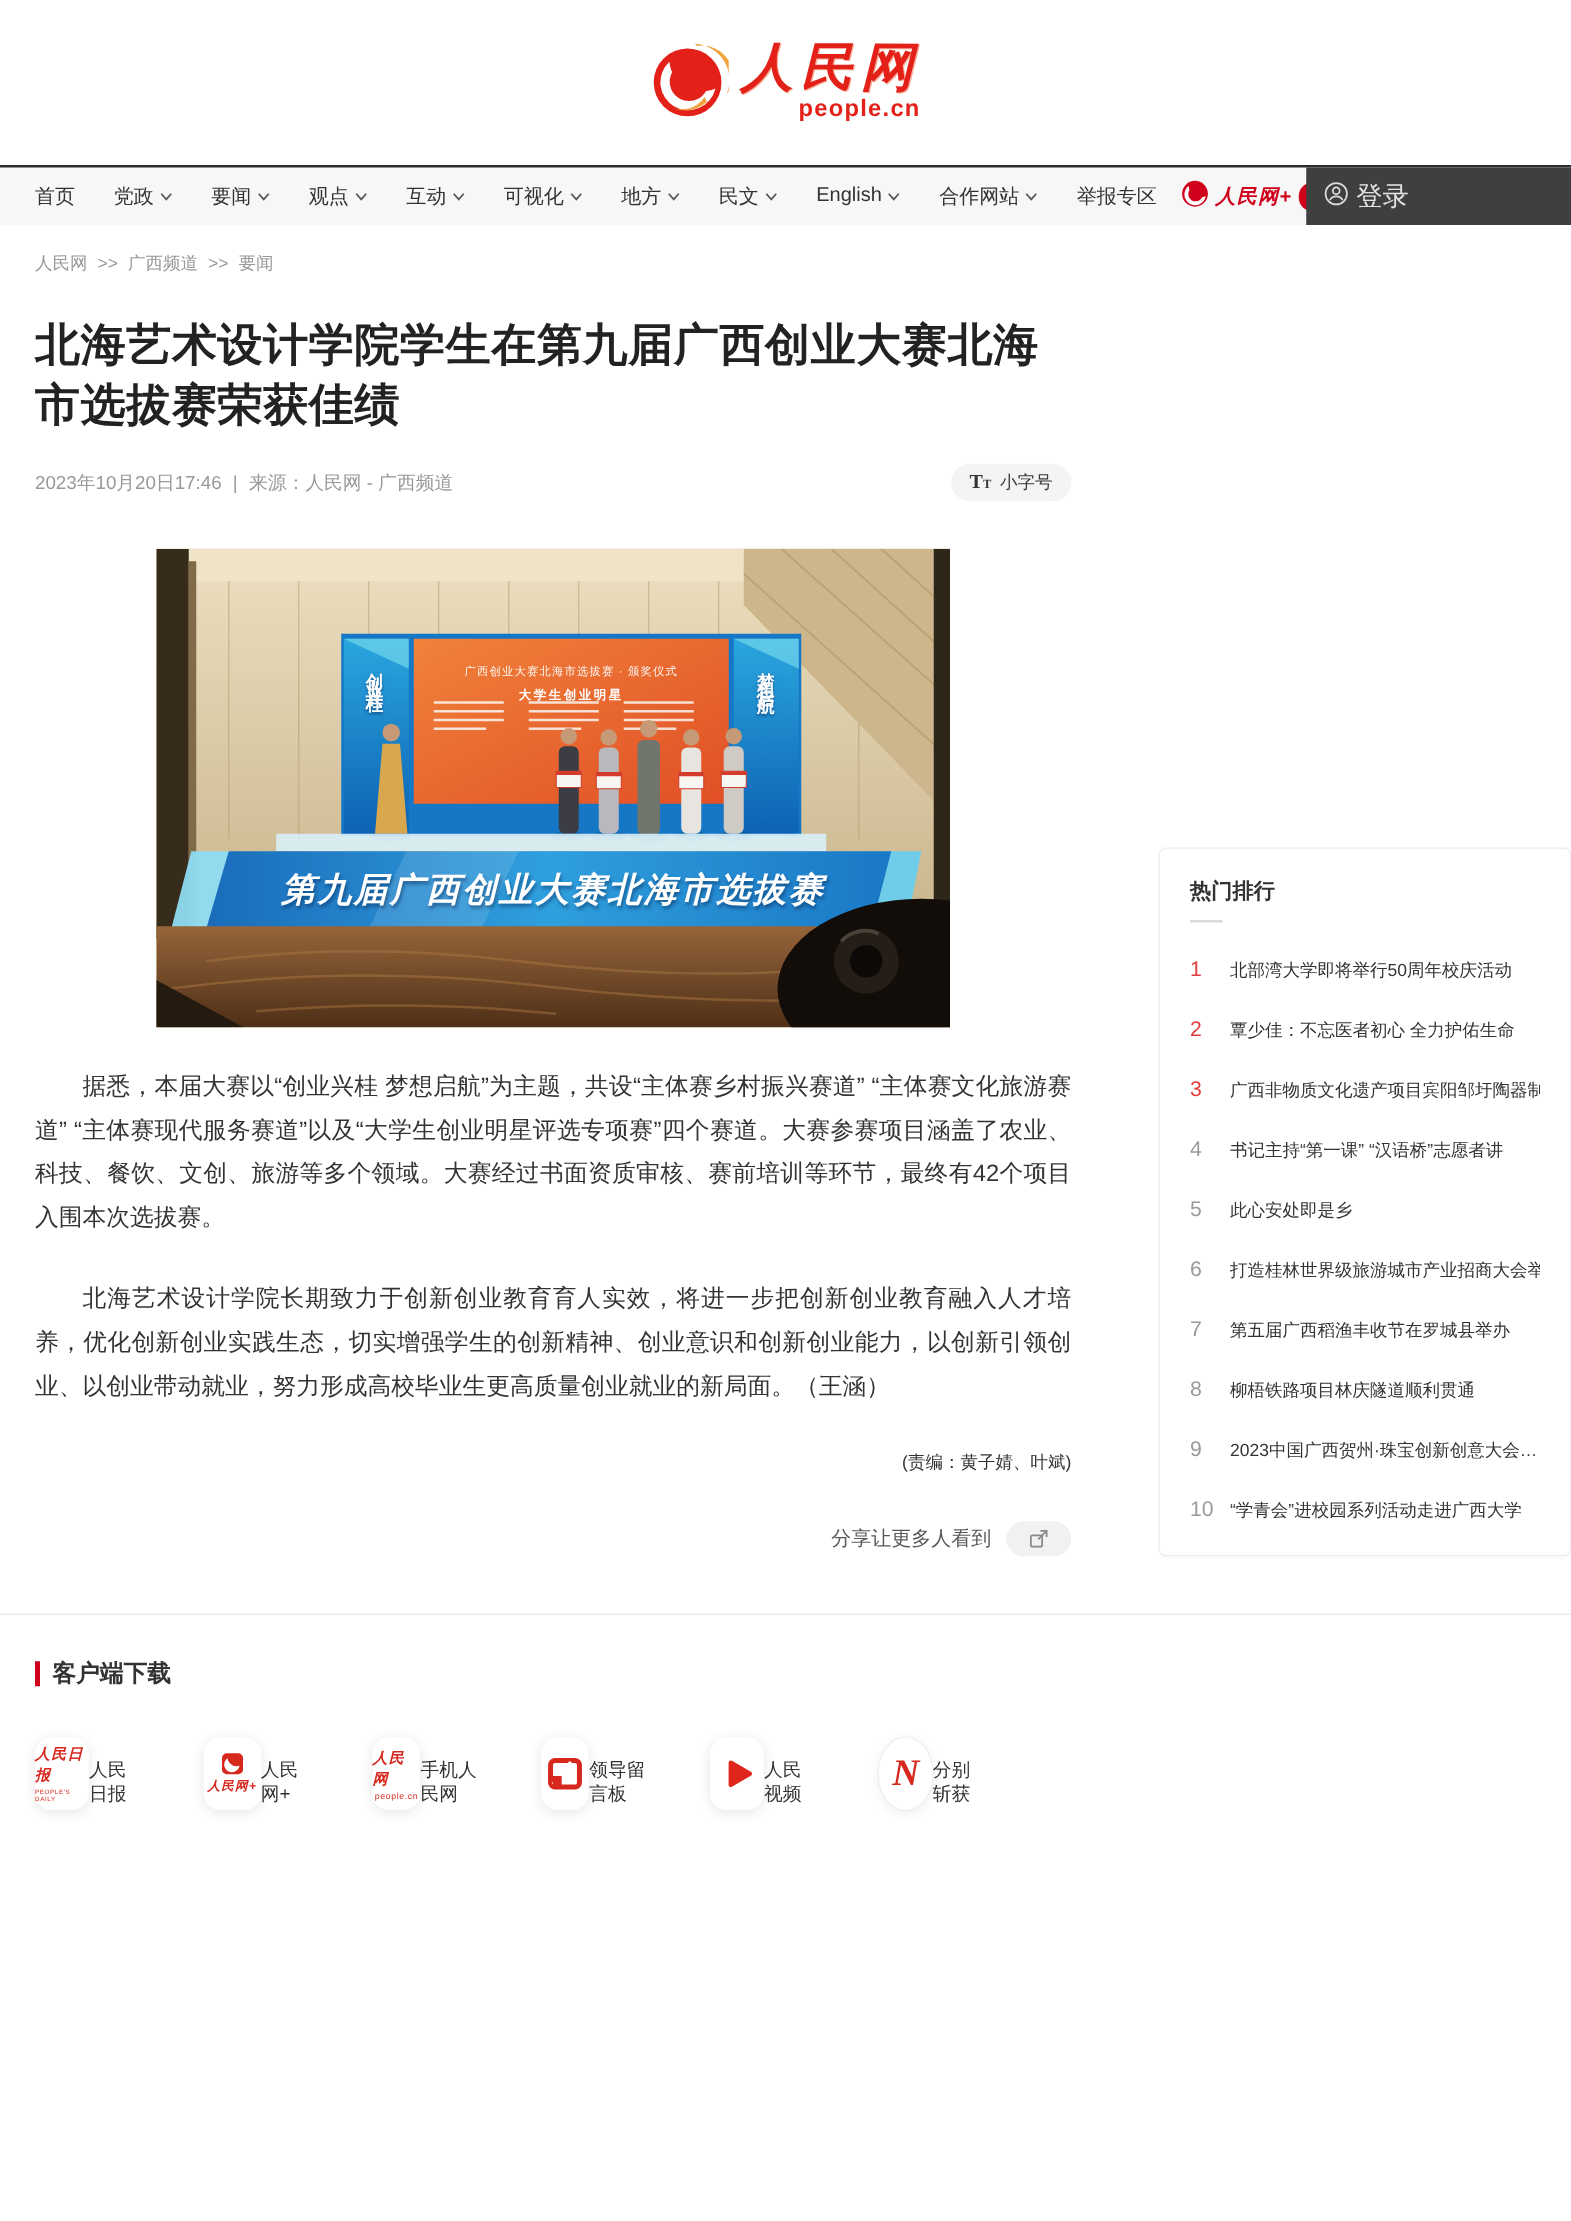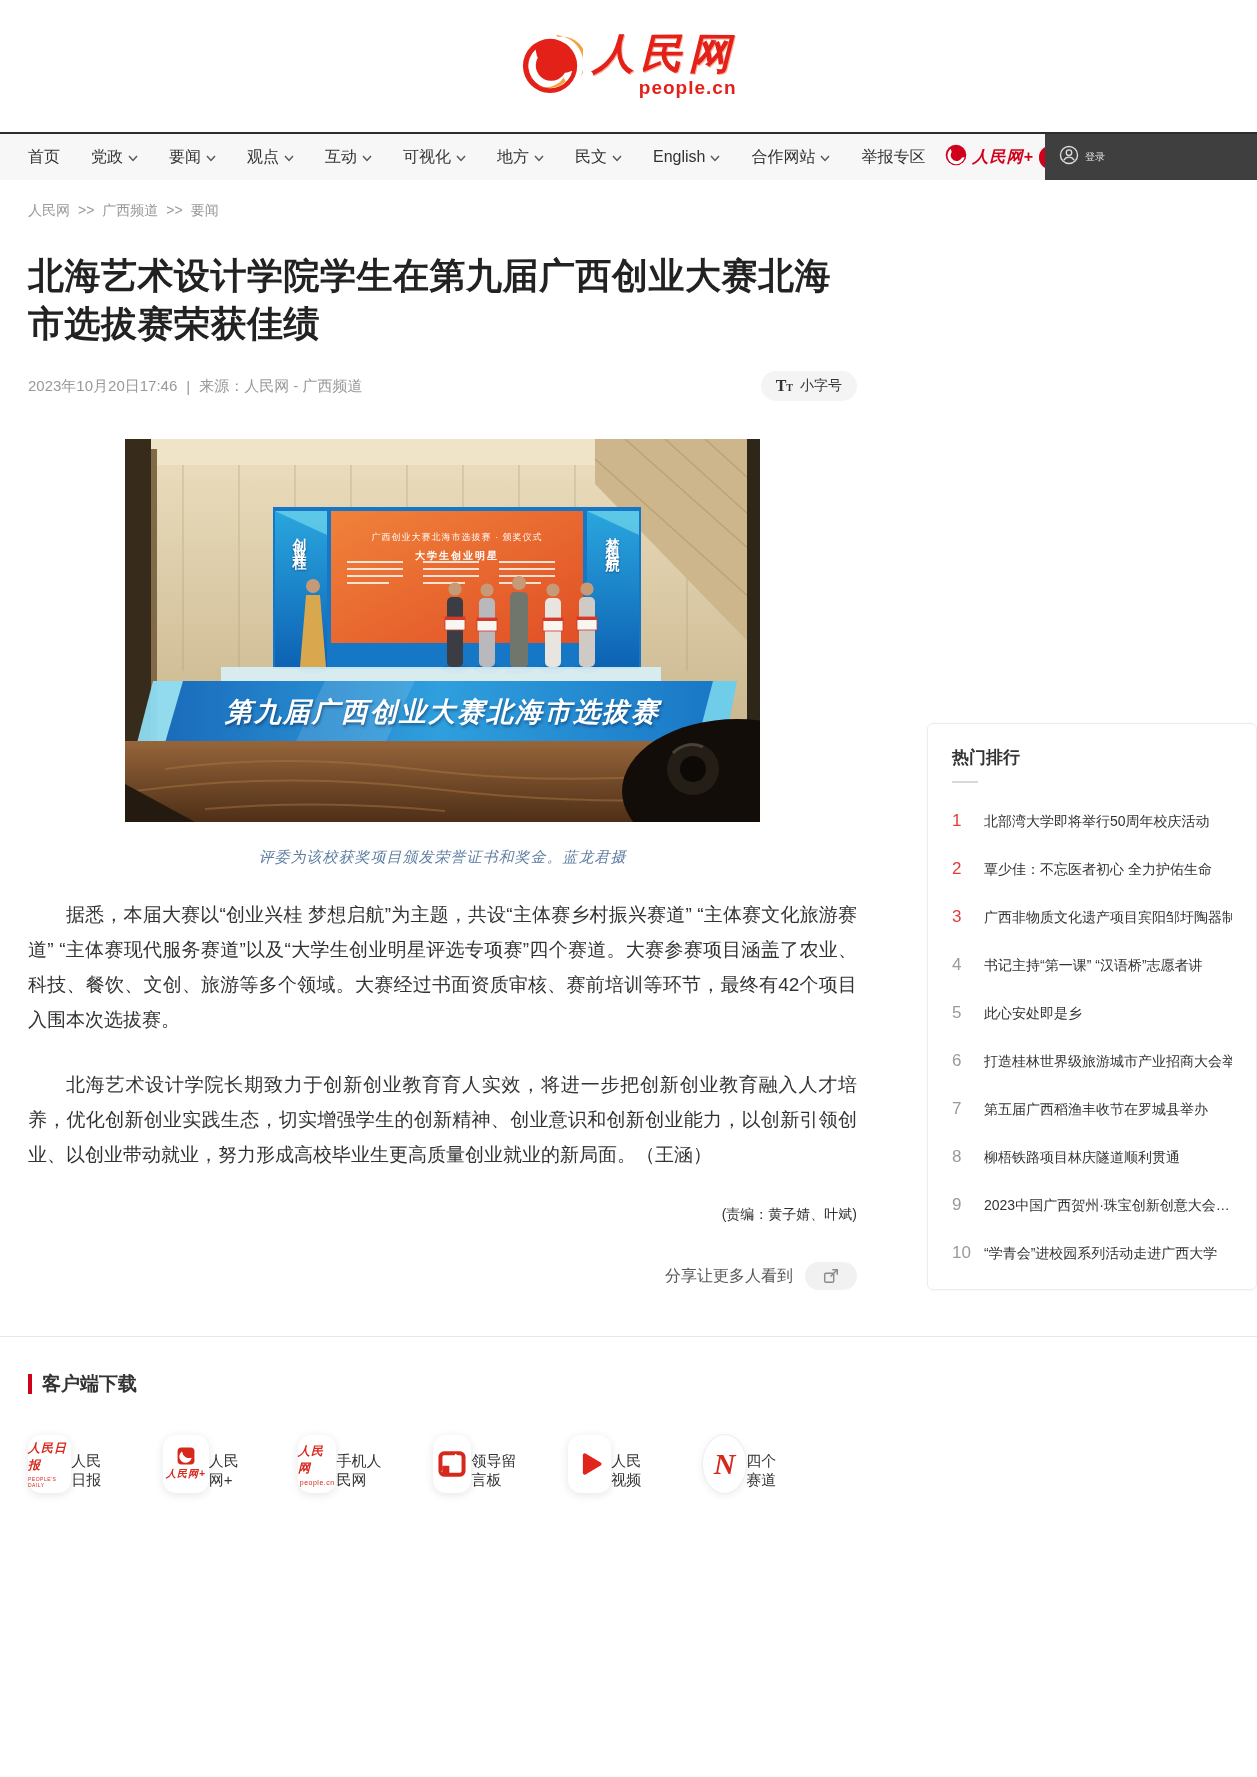--- a/index.html
+++ b/index.html
@@ -18,21 +18,21 @@
   .nav-items { display:flex; align-items:center; gap:31px; }
   .nav-item { display:flex; align-items:center; gap:5px; font-size:16px; color:#333; cursor:pointer; white-space:nowrap; }
   .caret { display:inline-block; }
   .client-badge { display:flex; align-items:center; gap:5px; margin-left:20px; cursor:pointer; }
   .client-brand { color:#d0021b; font-weight:900; font-style:italic; font-size:16px; letter-spacing:1px; }
   .client-pill { background:#d0021b; color:#fff; font-size:12px; padding:3px 9px; border-radius:11px; }
   .hamburger { margin-left:26px; cursor:pointer; display:flex; flex-direction:column; gap:4px; }
   .hamburger i { display:block; width:22px; height:3px; background:#333; }
   .search-btn { margin-left:28px; cursor:pointer; display:flex; }
   .login-block { position:absolute; right:0; top:0; bottom:0; width:212px; background:#3f3f3f; display:flex; align-items:center; padding-left:14px; gap:6px; cursor:pointer; }
-  .login-label { color:#e3e3e3; font-size:10px; }
+  .login-label { color:#e3e3e3; font-size:21px; }
 
   
   .breadcrumb { padding:22px 28px 6px; font-size:14px; color:#999; display:flex; gap:8px; }
   .breadcrumb a { color:#999; text-decoration:none; cursor:pointer; }
 
   
   .main { display:flex; align-items:flex-end; padding-left:28px; }
   .article { width:875px; }
   .sidebar { width:330px; margin-left:70px; margin-top:28px; border:1px solid #ececec; border-radius:6px; padding:22px 24px 26px; box-shadow:0 1px 3px rgba(0,0,0,.03); }
 
@@ -361,21 +361,20 @@
 
         <div class="vtext left">创业兴桂</div>
         <div class="vtext right">梦想启航</div>
         <div class="screen-text">
           <div class="screen-title">广西创业大赛北海市选拔赛 · 颁奖仪式</div>
           <div class="screen-sub">大学生创业明星</div>
         </div>
         <div class="stage-banner-text">第九届广西创业大赛北海市选拔赛</div>
       </div>
 
-      <div class="caption">评委为该校获奖项目颁发荣誉证书和奖金。蓝龙君摄</div>
 
       <p class="para">据悉，本届大赛以“创业兴桂 梦想启航”为主题，共设“主体赛乡村振兴赛道” “主体赛文化旅游赛道” “主体赛现代服务赛道”以及“大学生创业明星评选专项赛”四个赛道。大赛参赛项目涵盖了农业、科技、餐饮、文创、旅游等多个领域。大赛经过书面资质审核、赛前培训等环节，最终有42个项目入围本次选拔赛。</p>
       <p class="para">北海艺术设计学院长期致力于创新创业教育育人实效，将进一步把创新创业教育融入人才培养，优化创新创业实践生态，切实增强学生的创新精神、创业意识和创新创业能力，以创新引领创业、以创业带动就业，努力形成高校毕业生更高质量创业就业的新局面。（王涵）</p>
 
       <div class="editor-note">(责编：黄子婧、叶斌)</div>
 
       <div class="share-row">
         <span class="share-label">分享让更多人看到</span>
         <span class="share-btn">
           <svg width="18" height="18" viewBox="0 0 20 20">
@@ -479,18 +478,18 @@
           <svg width="32" height="32" viewBox="0 0 36 36">
               <polygon points="12,8 29,18 12,28" fill="#e0261c" stroke="#e0261c" stroke-width="4" stroke-linejoin="round"></polygon>
             </svg>
         </div>
         <span class="app-name">人民视频</span>
       </div>
       <div class="app">
         <div class="app-icon ring">
           <span class="ic-n">N</span>
         </div>
-        <span class="app-name">四个赛道</span>
+        <span class="app-name">分别斩获</span>
       </div>
     </div>
   </div>
 
 </div>
 
 </body></html>

